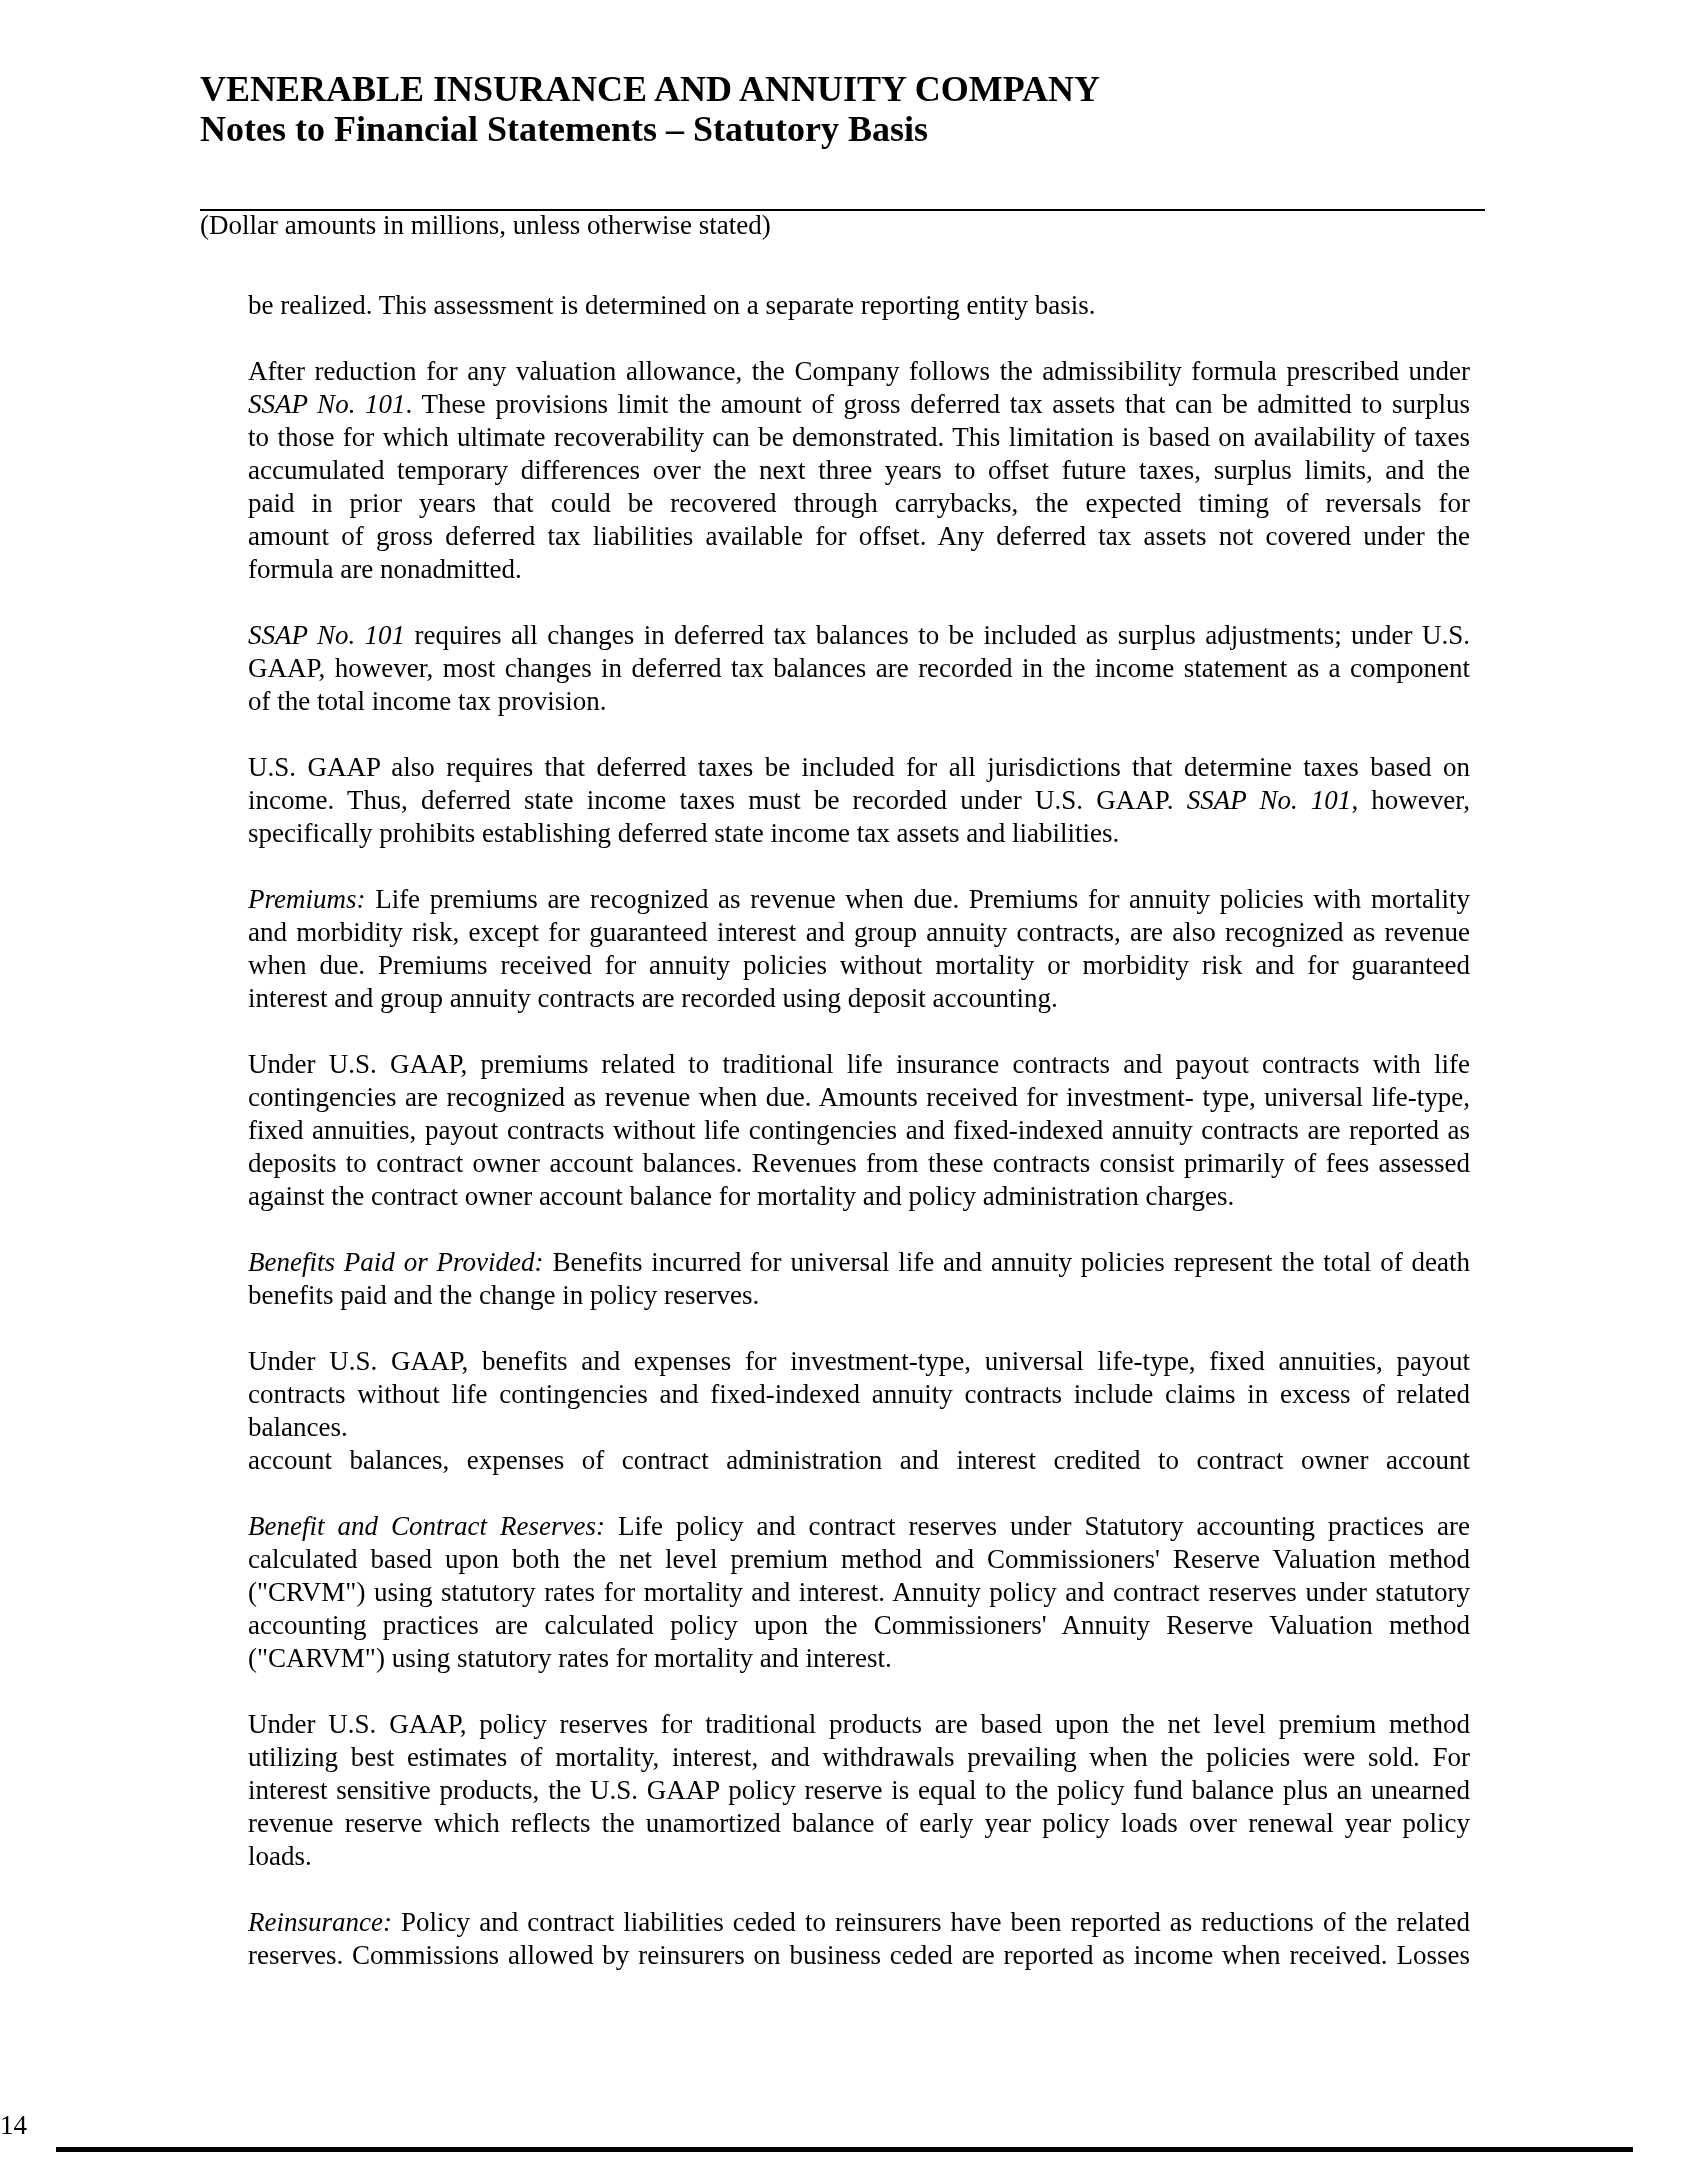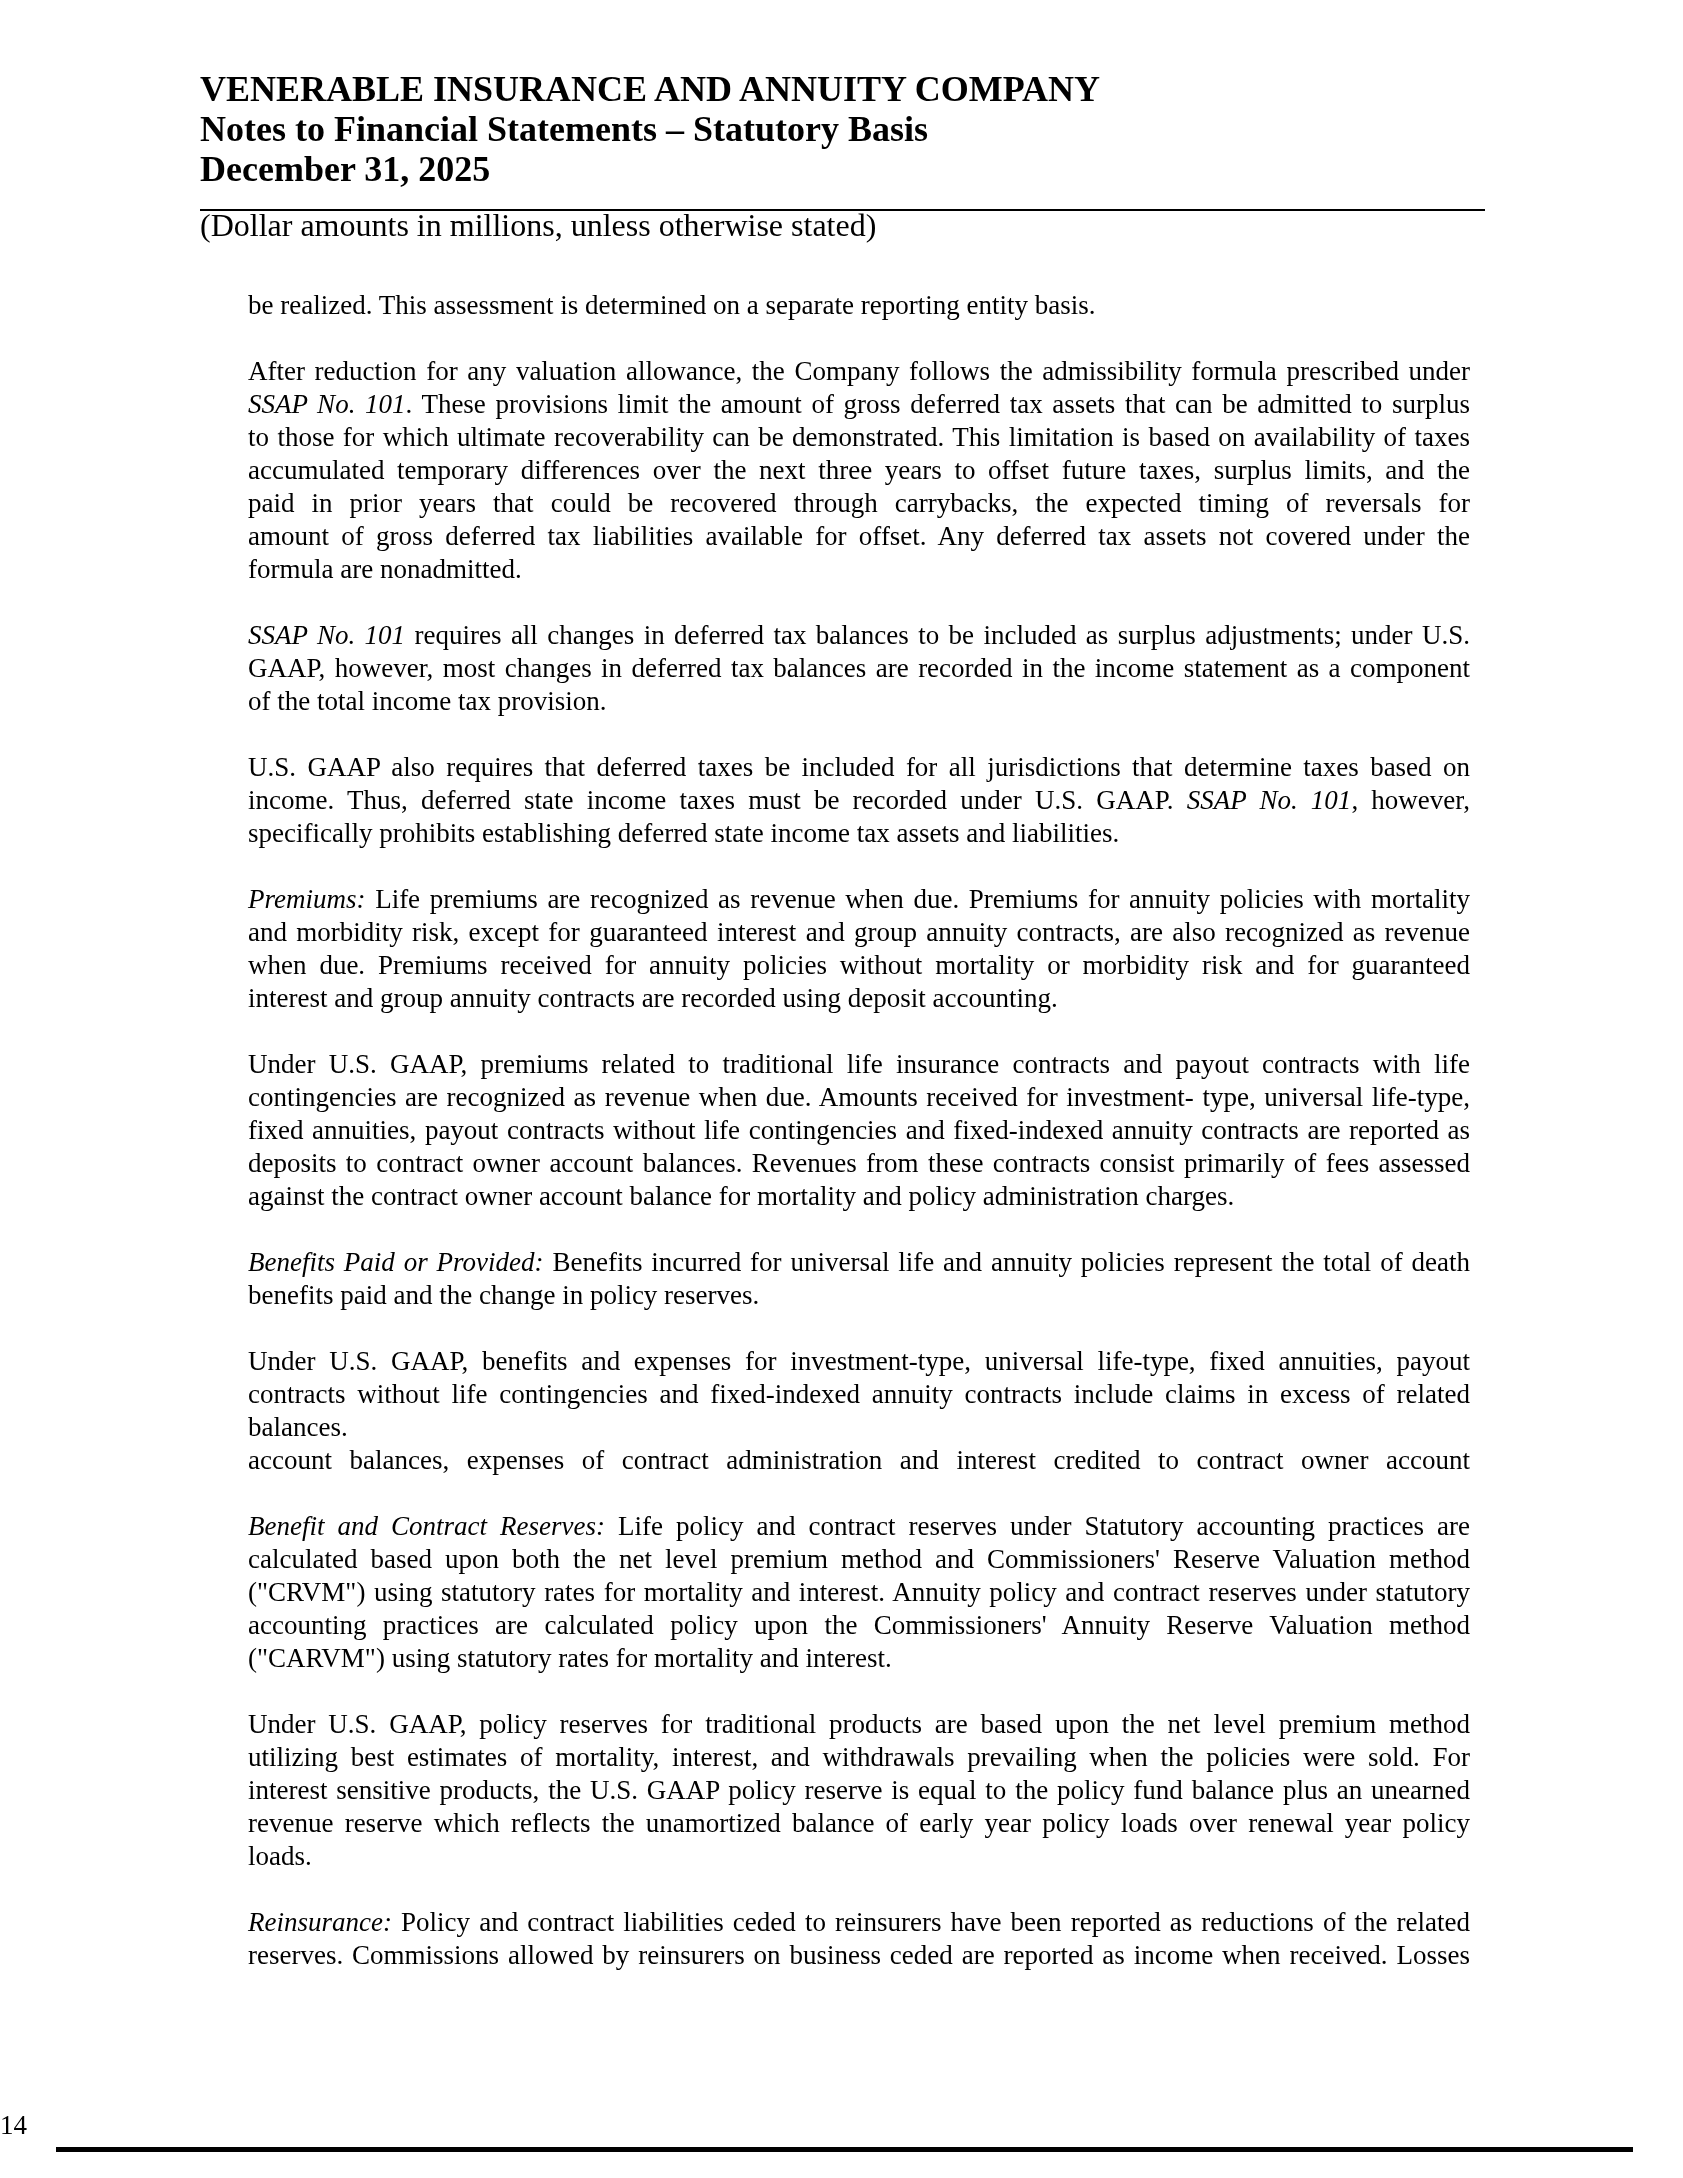--- a/index.html
+++ b/index.html
@@ -8,21 +8,21 @@
     font-family: "Liberation Serif", "DejaVu Serif", serif; color: #000;
   }
   .hdr { position: absolute; left: 200px; top: 69px; }
   .hdr .h {
     font-weight: bold; font-size: 36px; line-height: 40px; white-space: nowrap;
   }
   .rule-top {
     position: absolute; left: 200px; top: 209px; width: 1285px; height: 1.5px; background: #000;
   }
   .units {
-    position: absolute; left: 200px; top: 210px; font-size: 32px; line-height: 30px; white-space: nowrap; font-family: Liberation Serif, serif;
+    position: absolute; left: 200px; top: 210px; font-size: 27px; line-height: 30px; white-space: nowrap; font-family: Liberation Serif, serif;
   }
   .body {
     position: absolute; left: 248px; top: 289px; width: 1222px;
     font-size: 27px; line-height: 33px;
   }
   .para { margin: 0 0 33px 0; }
   .line {
     display: block; height: 33px; white-space: nowrap; overflow: visible;
     text-align: justify; text-align-last: justify;
   }
@@ -35,21 +35,20 @@
   .rule-bottom {
     position: absolute; left: 56px; top: 2147px; width: 1577px; height: 5px; background: #000;
   }
 </style>
 </head>
 <body>
 
 <div class="hdr">
   <div class="h">VENERABLE INSURANCE AND ANNUITY COMPANY</div>
   <div class="h">Notes to Financial Statements – Statutory Basis</div>
-  <div class="h">December 31, 2025</div>
 </div>
 <div class="rule-top"></div>
 <div class="units">(Dollar amounts in millions, unless otherwise stated)</div>
 
 <div class="body" id="body">
     <div class="para">
       <span class="line last"><span>be realized. This assessment is determined on a separate reporting entity basis.</span></span>
     </div>
     <div class="para">
       <span class="line"><span>After reduction for any valuation allowance, the Company follows the admissibility formula prescribed under</span></span>

